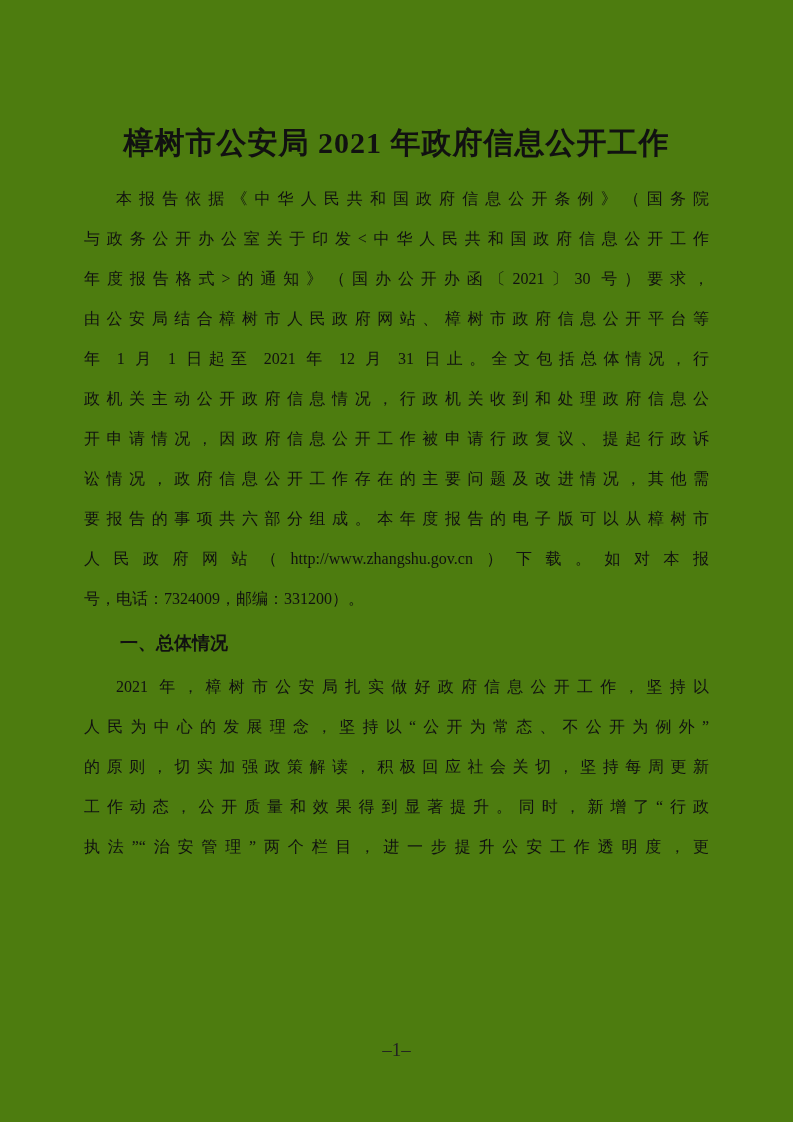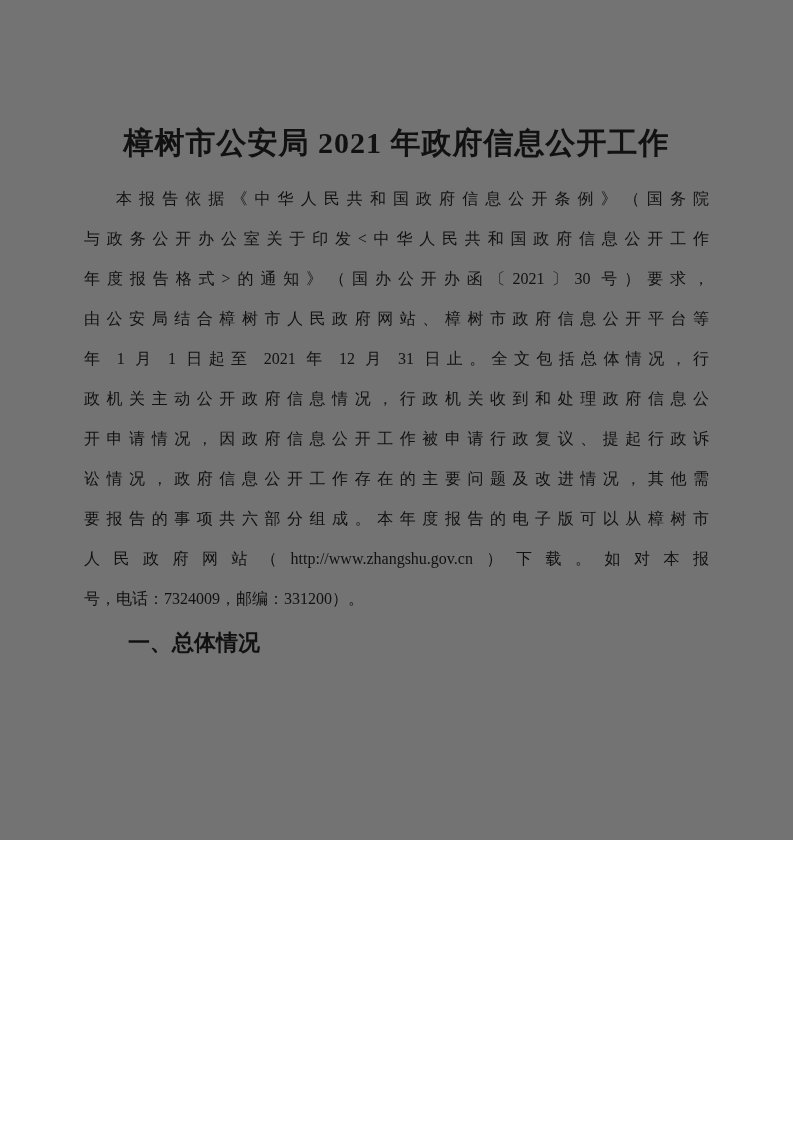--- a/index.html
+++ b/index.html
@@ -3,22 +3,22 @@
 <meta charset="utf-8">
 <style>
   html, body {
     margin: 0;
     padding: 0;
     background: #ffffff;
   }
   .page {
     position: relative;
     width: 793px;
-    height: 840px;
-    background: #737373;
+    height: 1122px;
+    background: #4d7c0f;
     overflow: hidden;
     font-family: "Liberation Serif", "DejaVu Serif", serif;
     color: #111111;
   }
   .content {
     padding: 120px 84px 0 84px;
   }
   .doc-title {
     font-size: 30px;
     font-weight: bold;
@@ -36,21 +36,21 @@
     overflow: hidden;
   }
   .para .line.indent {
     text-indent: 2em;
   }
   .para .line.last-left {
     text-align-last: left;
   }
   .section-heading {
     font-family: Liberation Sans, sans-serif;
-    font-size: 22px;
+    font-size: 18px;
     font-weight: bold;
     line-height: 40px;
     margin: 4px 0 4px 0;
     text-indent: 2em;
   }
   .page-footer {
     position: absolute;
     left: 0;
     right: 0;
     top: 1038px;
@@ -79,17 +79,24 @@
         <div class="line">政机关主动公开政府信息情况，行政机关收到和处理政府信息公</div>
         <div class="line">开申请情况，因政府信息公开工作被申请行政复议、提起行政诉</div>
         <div class="line">讼情况，政府信息公开工作存在的主要问题及改进情况，其他需</div>
         <div class="line">要报告的事项共六部分组成。本年度报告的电子版可以从樟树市</div>
         <div class="line">人民政府网站（http://www.zhangshu.gov.cn）下载。如对本报</div>
         <div class="line last-left">号，电话：7324009，邮编：331200）。</div>
       </div>
 
     <div class="section-heading">一、总体情况</div>
 
+    <div class="para">
+        <div class="line indent">2021 年，樟树市公安局扎实做好政府信息公开工作，坚持以</div>
+        <div class="line">人民为中心的发展理念，坚持以“公开为常态、不公开为例外”</div>
+        <div class="line">的原则，切实加强政策解读，积极回应社会关切，坚持每周更新</div>
+        <div class="line">工作动态，公开质量和效果得到显著提升。同时，新增了“行政</div>
+        <div class="line">执法”“治安管理”两个栏目，进一步提升公安工作透明度，更</div>
+      </div>
 
   </div>
 
   <div class="page-footer">–1–</div>
 </div>
 
 </body></html>

